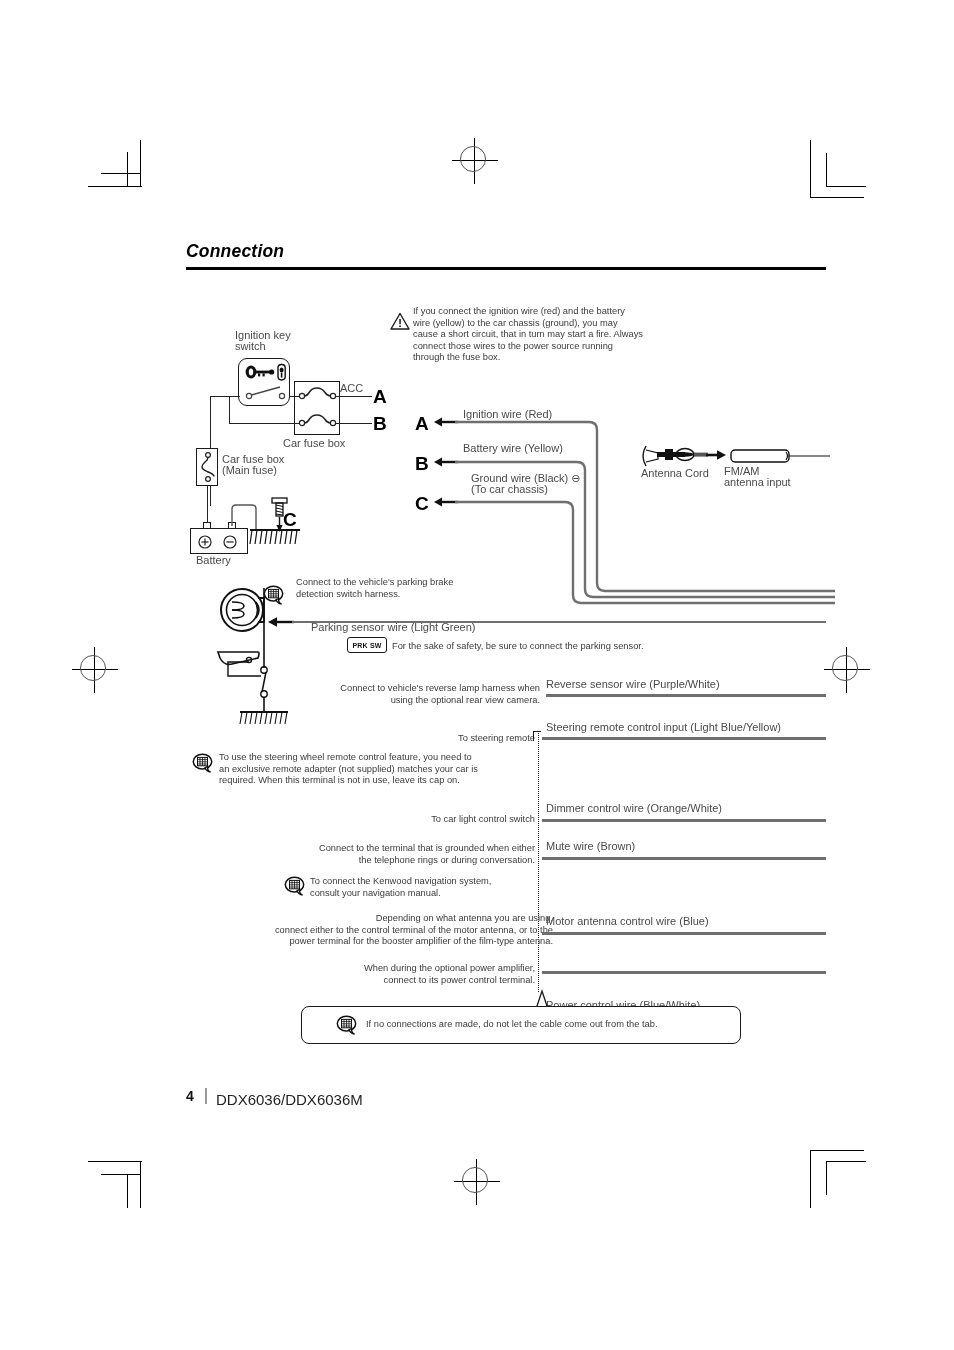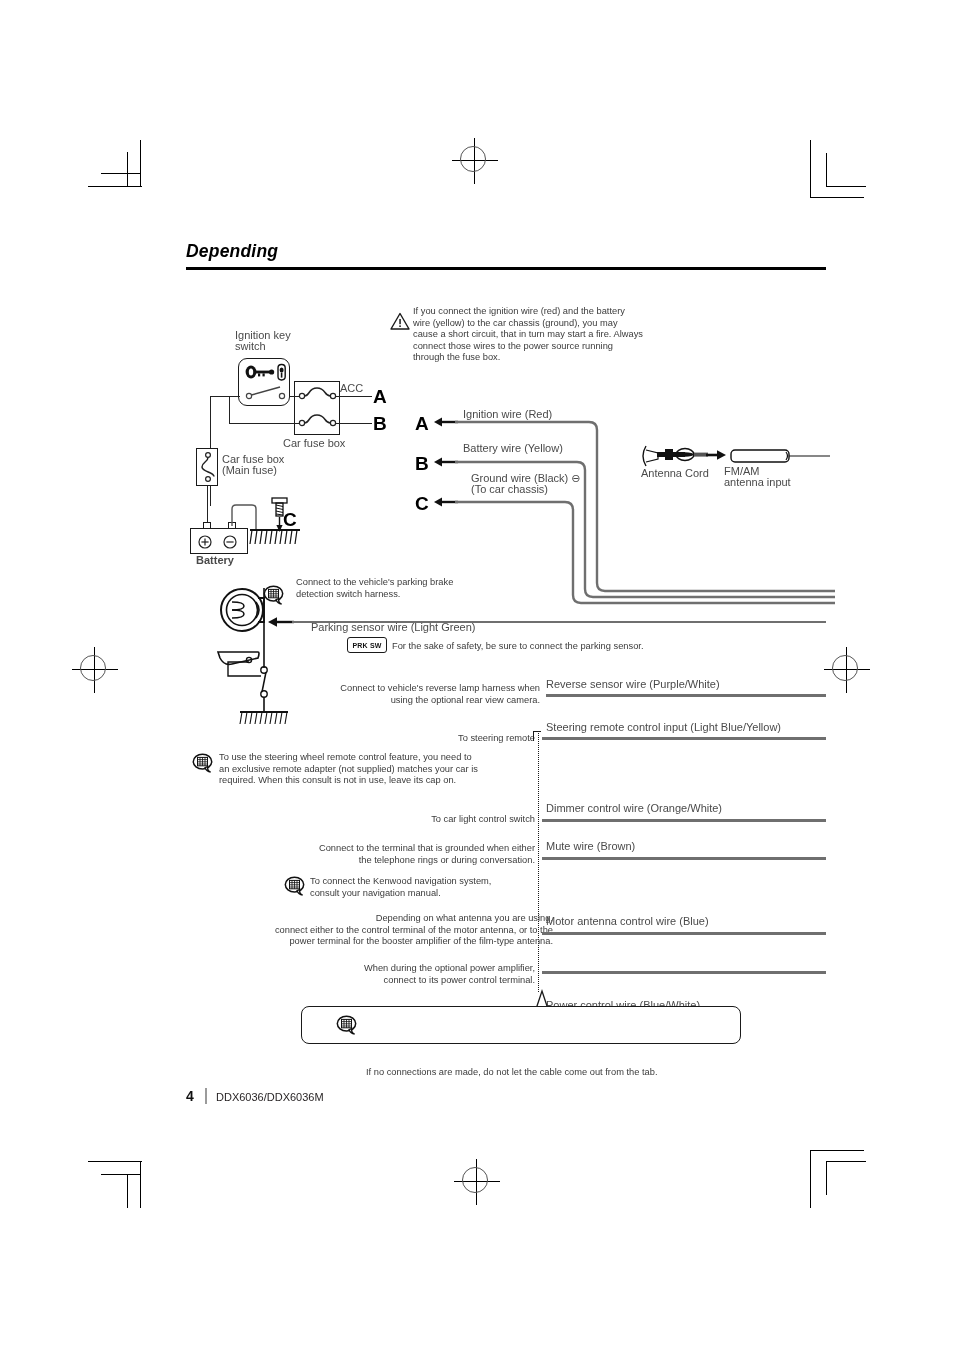--- a/index.html
+++ b/index.html
@@ -39,21 +39,21 @@
     position:absolute;border:1.3px solid #1a1a1a;border-radius:8px;background:#fff;
     box-sizing:border-box;
   }
   .prk{
     position:absolute;border:1.3px solid #1a1a1a;border-radius:3px;background:#fff;
     font-size:7px;font-weight:bold;letter-spacing:.2px;color:#111;
     display:flex;align-items:center;justify-content:center;box-sizing:border-box;
   }
   .footer-num{position:absolute;font-size:14px;font-weight:bold;color:#111;}
   .footer-bar{position:absolute;width:1.6px;background:#9b9b9b;}
-  .footer-model{position:absolute;font-size:11px;color:#231f20;}
+  .footer-model{position:absolute;font-size:15px;color:#231f20;}
   svg{display:block;overflow:visible;}
 </style>
 </head>
 <body>
 
 <div class="abs">
   <div class="rule" style="left:88px;top:186px;width:54px;height:1.3px;"></div>
   <div class="rule" style="left:140px;top:140px;width:1.3px;height:47px;"></div>
   <div class="rule" style="left:101px;top:173px;width:39px;height:1.3px;"></div>
   <div class="rule" style="left:127px;top:152px;width:1.3px;height:34px;"></div>
@@ -90,21 +90,21 @@
     <div class="v"></div>
     <div class="h"></div>
     <div class="c"></div>
   </div>
 <div class="reg" style="left:824px;top:647px;">
     <div class="v"></div>
     <div class="h"></div>
     <div class="c"></div>
   </div>
 
-<div class="page-title">Depending</div>
+<div class="page-title">Connection</div>
 <div class="title-rule"></div>
 
 <div class="abs" style="left:390px;top:312px;">
   <svg width="20" height="18" viewBox="0 0 20 18">
     <polygon points="10,1.5 19,17 1,17" fill="none" stroke="#1a1a1a" stroke-width="1.4" stroke-linejoin="round"></polygon>
     <rect x="9.3" y="7" width="1.5" height="5.2" fill="#1a1a1a"></rect>
     <rect x="9.3" y="13.4" width="1.5" height="1.6" fill="#1a1a1a"></rect>
   </svg>
 </div>
 <div class="tx" style="left:413px;top:306px;width:270px;">If you connect the ignition wire (red) and the battery
@@ -185,21 +185,21 @@
 <div class="box" style="left:228px;top:522px;width:8px;height:7px;"></div>
 <div class="abs" style="left:196px;top:533px;">
   <svg width="48" height="18" viewBox="0 0 48 18">
     <circle cx="9" cy="9" r="6" fill="none" stroke="#222" stroke-width="1.2"></circle>
     <line x1="5.4" y1="9" x2="12.6" y2="9" stroke="#222" stroke-width="1.2"></line>
     <line x1="9" y1="5.4" x2="9" y2="12.6" stroke="#222" stroke-width="1.2"></line>
     <circle cx="34" cy="9" r="6" fill="none" stroke="#222" stroke-width="1.2"></circle>
     <line x1="30.4" y1="9" x2="37.6" y2="9" stroke="#222" stroke-width="1.2"></line>
   </svg>
 </div>
-<div class="lbl" style="left:196px;top:555px;font-weight:bold;">Battery</div>
+<div class="lbl" style="left:196px;top:555px;">Battery</div>
 
 <div class="abs" style="left:230px;top:504px;">
   <svg width="30" height="28" viewBox="0 0 30 28">
     <path d="M2,22 L2,5 Q2,1 6,1 L22,1 Q26,1 26,5 L26,26" fill="none" stroke="#555" stroke-width="1.4"></path>
   </svg>
 </div>
 
 <div class="abs" style="left:250px;top:528px;">
   <svg width="50" height="26" viewBox="0 0 50 26">
     <line x1="0" y1="2" x2="50" y2="2" stroke="#111" stroke-width="2"></line>
@@ -392,21 +392,21 @@
       <line x1="5.5" y1="11" x2="15.5" y2="11"></line>
       <line x1="8" y1="4.4" x2="8" y2="12.8"></line>
         <line x1="10.5" y1="4.4" x2="10.5" y2="12.8"></line>
       <line x1="13" y1="4.4" x2="13" y2="12.8"></line>
     </g>
     <path d="M13,14.6 Q14.6,18.8 18.6,19.2 Q15,17.4 15.8,13.6 Z" fill="#fff" stroke="#111" stroke-width="1.3"></path>
   </svg>
 </div>
 <div class="tx" style="left:219px;top:752px;">To use the steering wheel remote control feature, you need to
 an exclusive remote adapter (not supplied) matches your car is
-required. When this consult is not in use, leave its cap on.</div>
+required. When this terminal is not in use, leave its cap on.</div>
 
 <div class="tx r" style="left:330px;top:814px;width:205px;">To car light control switch</div>
 <div class="lbl" style="left:546px;top:803px;">Dimmer control wire (Orange/White)</div>
 <div class="wire" style="left:542px;top:819px;width:284px;"></div>
 
 <div class="tx r" style="left:280px;top:843px;width:255px;">Connect to the terminal that is grounded when either
 the telephone rings or during conversation.</div>
 <div class="lbl" style="left:546px;top:841px;">Mute wire (Brown)</div>
 <div class="wire" style="left:542px;top:857px;width:284px;"></div>
 
@@ -453,17 +453,17 @@
       <line x1="5.5" y1="6.6" x2="15.5" y2="6.6"></line>
         <line x1="5.5" y1="8.8" x2="15.5" y2="8.8"></line>
       <line x1="5.5" y1="11" x2="15.5" y2="11"></line>
       <line x1="8" y1="4.4" x2="8" y2="12.8"></line>
         <line x1="10.5" y1="4.4" x2="10.5" y2="12.8"></line>
       <line x1="13" y1="4.4" x2="13" y2="12.8"></line>
     </g>
     <path d="M13,14.6 Q14.6,18.8 18.6,19.2 Q15,17.4 15.8,13.6 Z" fill="#fff" stroke="#111" stroke-width="1.3"></path>
   </svg>
 </div>
-<div class="tx" style="left:366px;top:1019px;margin-top:48px;">If no connections are made, do not let the cable come out from the tab.</div>
+<div class="tx" style="left:366px;top:1019px;">If no connections are made, do not let the cable come out from the tab.</div>
 
 <div class="footer-num" style="left:186px;top:1088px;">4</div>
 <div class="footer-bar" style="left:205px;top:1088px;height:16px;"></div>
 <div class="footer-model" style="left:216px;top:1091px;">DDX6036/DDX6036M</div>
 
 </body></html>

